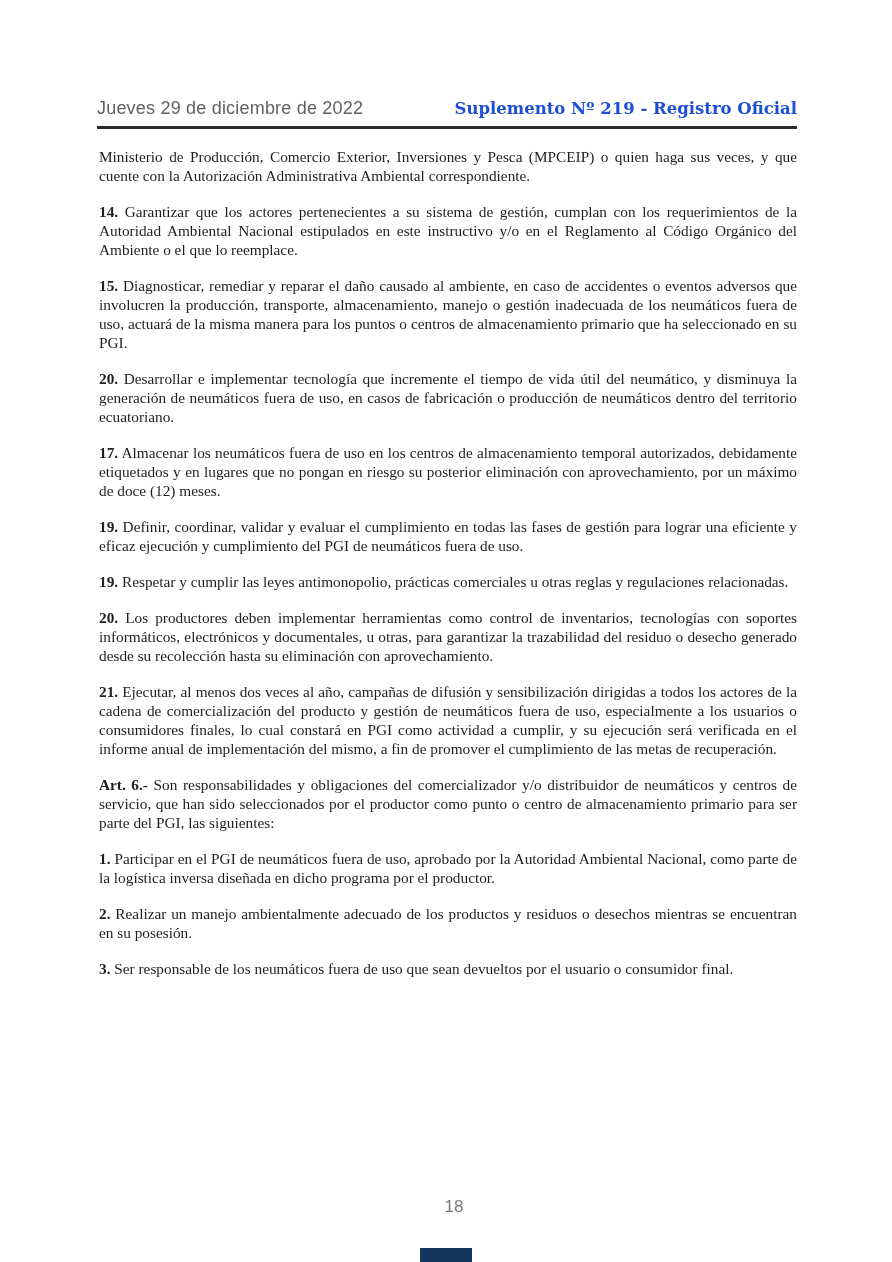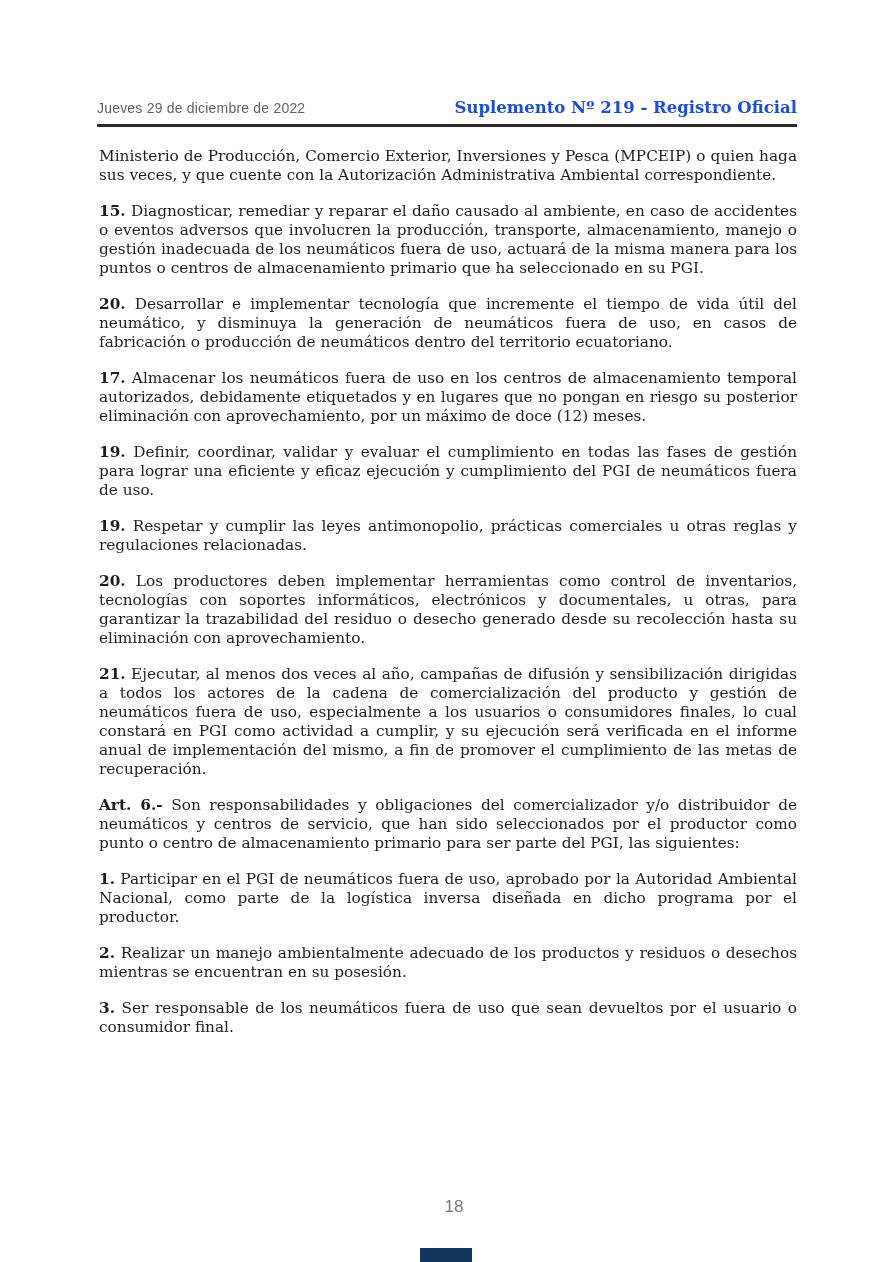--- a/index.html
+++ b/index.html
@@ -21,21 +21,21 @@
     right: 95px;
     top: 98px;
     display: flex;
     justify-content: space-between;
     align-items: baseline;
     border-bottom: 3px solid #2b2b2d;
     padding-bottom: 7px;
   }
   .header-date {
     font-family: "Liberation Sans", "DejaVu Sans", sans-serif;
-    font-size: 14px;
+    font-size: 18px;
     color: #5f6163;
     letter-spacing: 0.2px;
   }
   .header-edition {
     font-family: "DejaVu Serif", "Liberation Serif", serif;
     font-weight: bold;
     font-size: 16.5px;
     color: #1d4ed8;
   }
   .document-body {
@@ -43,20 +43,21 @@
     left: 99px;
     right: 95px;
     top: 147px;
     color: #1e1e1e;
     font-size: 15.3px;
     line-height: 19px;
   }
   .paragraph {
     margin: 0 0 17px 0;
     text-align: justify;
+    font-family: Liberation Serif, serif;
   }
   .paragraph b {
     font-weight: bold;
   }
   .heading {
     margin: 10px 0 18px 0;
     text-align: center;
     font-weight: bold;
   }
   .subheading {
@@ -87,20 +88,21 @@
 
 <div class="page">
 
   <div class="page-header">
     <span class="header-date">Jueves 29 de diciembre de 2022</span>
     <span class="header-edition">Suplemento Nº 219 - Registro Oficial</span>
   </div>
 
   <div class="document-body">
       <p class="paragraph">Ministerio de Producción, Comercio Exterior, Inversiones y Pesca (MPCEIP) o quien haga sus veces, y que cuente con la Autorización Administrativa Ambiental correspondiente.</p>
+      <p class="paragraph"><b>14.</b> Garantizar que los actores pertenecientes a su sistema de gestión, cumplan con los requerimientos de la Autoridad Ambiental Nacional estipulados en este instructivo y/o en el Reglamento al Código Orgánico del Ambiente o el que lo reemplace.</p>
       <p class="paragraph"><b>15.</b> Diagnosticar, remediar y reparar el daño causado al ambiente, en caso de accidentes o eventos adversos que involucren la producción, transporte, almacenamiento, manejo o gestión inadecuada de los neumáticos fuera de uso, actuará de la misma manera para los puntos o centros de almacenamiento primario que ha seleccionado en su PGI.</p>
       <p class="paragraph"><b>20.</b> Desarrollar e implementar tecnología que incremente el tiempo de vida útil del neumático, y disminuya la generación de neumáticos fuera de uso, en casos de fabricación o producción de neumáticos dentro del territorio ecuatoriano.</p>
       <p class="paragraph"><b>17.</b> Almacenar los neumáticos fuera de uso en los centros de almacenamiento temporal autorizados, debidamente etiquetados y en lugares que no pongan en riesgo su posterior eliminación con aprovechamiento, por un máximo de doce (12) meses.</p>
       <p class="paragraph"><b>19.</b> Definir, coordinar, validar y evaluar el cumplimiento en todas las fases de gestión para lograr una eficiente y eficaz ejecución y cumplimiento del PGI de neumáticos fuera de uso.</p>
       <p class="paragraph"><b>19.</b> Respetar y cumplir las leyes antimonopolio, prácticas comerciales u otras reglas y regulaciones relacionadas.</p>
       <p class="paragraph"><b>20.</b> Los productores deben implementar herramientas como control de inventarios, tecnologías con soportes informáticos, electrónicos y documentales, u otras, para garantizar la trazabilidad del residuo o desecho generado desde su recolección hasta su eliminación con aprovechamiento.</p>
       <p class="paragraph"><b>21.</b> Ejecutar, al menos dos veces al año, campañas de difusión y sensibilización dirigidas a todos los actores de la cadena de comercialización del producto y gestión de neumáticos fuera de uso, especialmente a los usuarios o consumidores finales, lo cual constará en PGI como actividad a cumplir, y su ejecución será verificada en el informe anual de implementación del mismo, a fin de promover el cumplimiento de las metas de recuperación.</p>
       <p class="paragraph"><b>Art. 6.-</b> Son responsabilidades y obligaciones del comercializador y/o distribuidor de neumáticos y centros de servicio, que han sido seleccionados por el productor como punto o centro de almacenamiento primario para ser parte del PGI, las siguientes:</p>
       <p class="paragraph"><b>1.</b> Participar en el PGI de neumáticos fuera de uso, aprobado por la Autoridad Ambiental Nacional, como parte de la logística inversa diseñada en dicho programa por el productor.</p>
       <p class="paragraph"><b>2.</b> Realizar un manejo ambientalmente adecuado de los productos y residuos o desechos mientras se encuentran en su posesión.</p>

